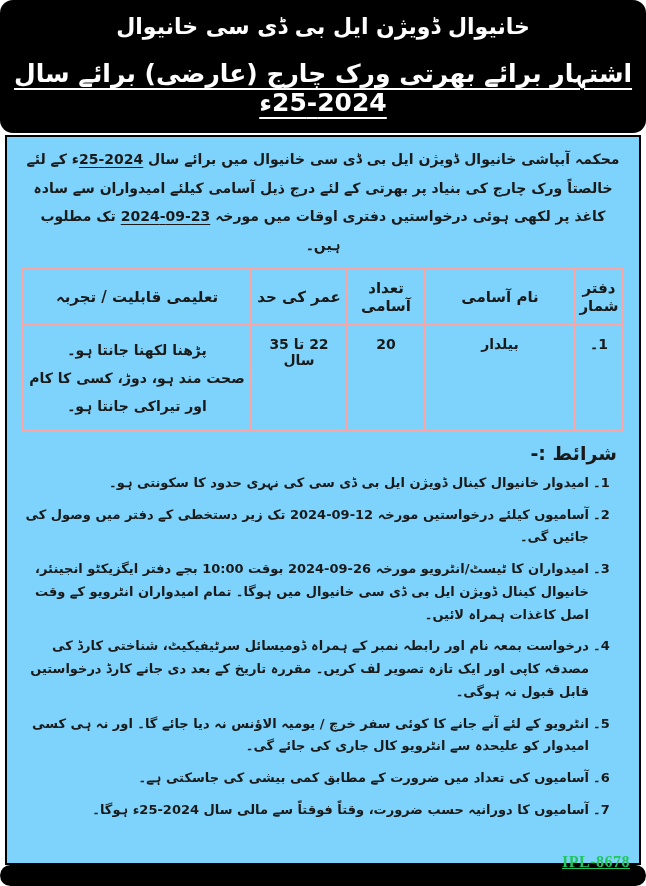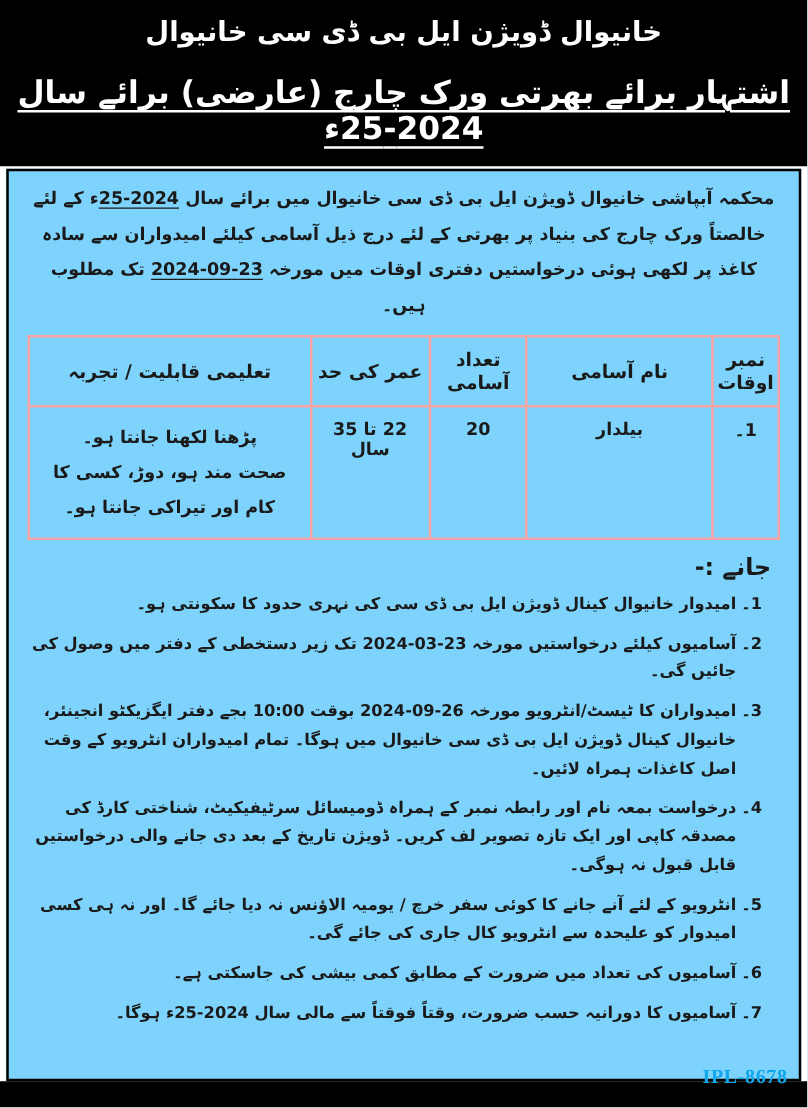--- a/index.html
+++ b/index.html
@@ -8,21 +8,21 @@
   .page {
     width: 646px; height: 886px;
     margin: 0 auto;
     background: #ffffff;
     color: #1a1a1a;
     display: flex; flex-direction: column;
     overflow: hidden;
     position: relative;
   }
   
-  .band { background: #000000; color: #ffffff; }
+  .band { background: #000000; color: #ffffff; border-radius: 13px; }
   .top-band { text-align: center; padding: 10px 8px 16px; }
   .h1 { font-size: 22px; font-weight: 700; line-height: 1.5; }
   .h2 {
     font-size: 25px; font-weight: 700; margin-top: 16px;
     text-decoration: underline;
     text-underline-offset: 6px;
     text-decoration-thickness: 2px;
   }
   
   .content {
@@ -76,21 +76,22 @@
     position: relative;
   }
   .f-line1 { font-weight: 700; line-height: 1.4; }
   .f-title { font-size: 21px; }
   .f-org { font-size: 17px; }
   .f-line2 { font-size: 17px; font-weight: 700; margin-top: 3px; }
   .f-ref {
     position: absolute; right: 16px; bottom: 15px;
     font-family: "Liberation Serif", serif;
     font-weight: 700; font-size: 16px; letter-spacing: 0.5px;
-    color: #0ea5e9;
+    color: #22c55e;
+    text-decoration: underline;
   }
 </style>
 </head>
 <body>
 
 <div class="page">
 
   <header class="band top-band">
     <div class="h1" dir="rtl">خانیوال ڈویژن ایل بی ڈی سی خانیوال</div>
     <div class="h2" dir="rtl">اشتہار برائے بھرتی ورک چارج (عارضی) برائے سال 2024-25ء</div>
@@ -103,59 +104,59 @@
     <table class="jobs" dir="rtl">
       <colgroup>
         <col style="width:8%">
           <col style="width:25%">
           <col style="width:13%">
           <col style="width:16%">
           <col style="width:38%">
       </colgroup>
       <thead>
         <tr>
-          <th>نمبر اوقات</th>
+          <th>دفتر شمار</th>
           <th>نام آسامی</th>
           <th>تعداد آسامی</th>
           <th>عمر کی حد</th>
           <th>تعلیمی قابلیت / تجربہ</th>
         </tr>
       </thead>
       <tbody>
         <tr>
           <td>1۔</td>
           <td>بیلدار</td>
           <td>20</td>
           <td>22 تا 35 سال</td>
           <td class="qual">
             <div>پڑھنا لکھنا جانتا ہو۔</div>
             <div>صحت مند ہو، دوڑ، کسی کا کام اور تیراکی جانتا ہو۔</div>
           </td>
         </tr>
       </tbody>
     </table>
 
-    <h3 class="cond-heading" dir="rtl">جانے :-</h3>
+    <h3 class="cond-heading" dir="rtl">شرائط :-</h3>
 
     <div class="cond-list">
       <div class="cond-item" dir="rtl">
           <span class="num">1۔</span>
           <span class="txt">امیدوار خانیوال کینال ڈویژن ایل بی ڈی سی کی نہری حدود کا سکونتی ہو۔</span>
         </div>
       <div class="cond-item" dir="rtl">
           <span class="num">2۔</span>
-          <span class="txt">آسامیوں کیلئے درخواستیں مورخہ 23-03-2024 تک زیر دستخطی کے دفتر میں وصول کی جائیں گی۔</span>
+          <span class="txt">آسامیوں کیلئے درخواستیں مورخہ 12-09-2024 تک زیر دستخطی کے دفتر میں وصول کی جائیں گی۔</span>
         </div>
       <div class="cond-item" dir="rtl">
           <span class="num">3۔</span>
           <span class="txt">امیدواران کا ٹیسٹ/انٹرویو مورخہ 26-09-2024 بوقت 10:00 بجے دفتر ایگزیکٹو انجینئر، خانیوال کینال ڈویژن ایل بی ڈی سی خانیوال میں ہوگا۔ تمام امیدواران انٹرویو کے وقت اصل کاغذات ہمراہ لائیں۔</span>
         </div>
       <div class="cond-item" dir="rtl">
           <span class="num">4۔</span>
-          <span class="txt">درخواست بمعہ نام اور رابطہ نمبر کے ہمراہ ڈومیسائل سرٹیفیکیٹ، شناختی کارڈ کی مصدقہ کاپی اور ایک تازہ تصویر لف کریں۔ ڈویژن تاریخ کے بعد دی جانے والی درخواستیں قابل قبول نہ ہوگی۔</span>
+          <span class="txt">درخواست بمعہ نام اور رابطہ نمبر کے ہمراہ ڈومیسائل سرٹیفیکیٹ، شناختی کارڈ کی مصدقہ کاپی اور ایک تازہ تصویر لف کریں۔ مقررہ تاریخ کے بعد دی جانے کارڈ درخواستیں قابل قبول نہ ہوگی۔</span>
         </div>
       <div class="cond-item" dir="rtl">
           <span class="num">5۔</span>
           <span class="txt">انٹرویو کے لئے آنے جانے کا کوئی سفر خرچ / یومیہ الاؤنس نہ دیا جائے گا۔ اور نہ ہی کسی امیدوار کو علیحدہ سے انٹرویو کال جاری کی جائے گی۔</span>
         </div>
       <div class="cond-item" dir="rtl">
           <span class="num">6۔</span>
           <span class="txt">آسامیوں کی تعداد میں ضرورت کے مطابق کمی بیشی کی جاسکتی ہے۔</span>
         </div>
       <div class="cond-item" dir="rtl">

